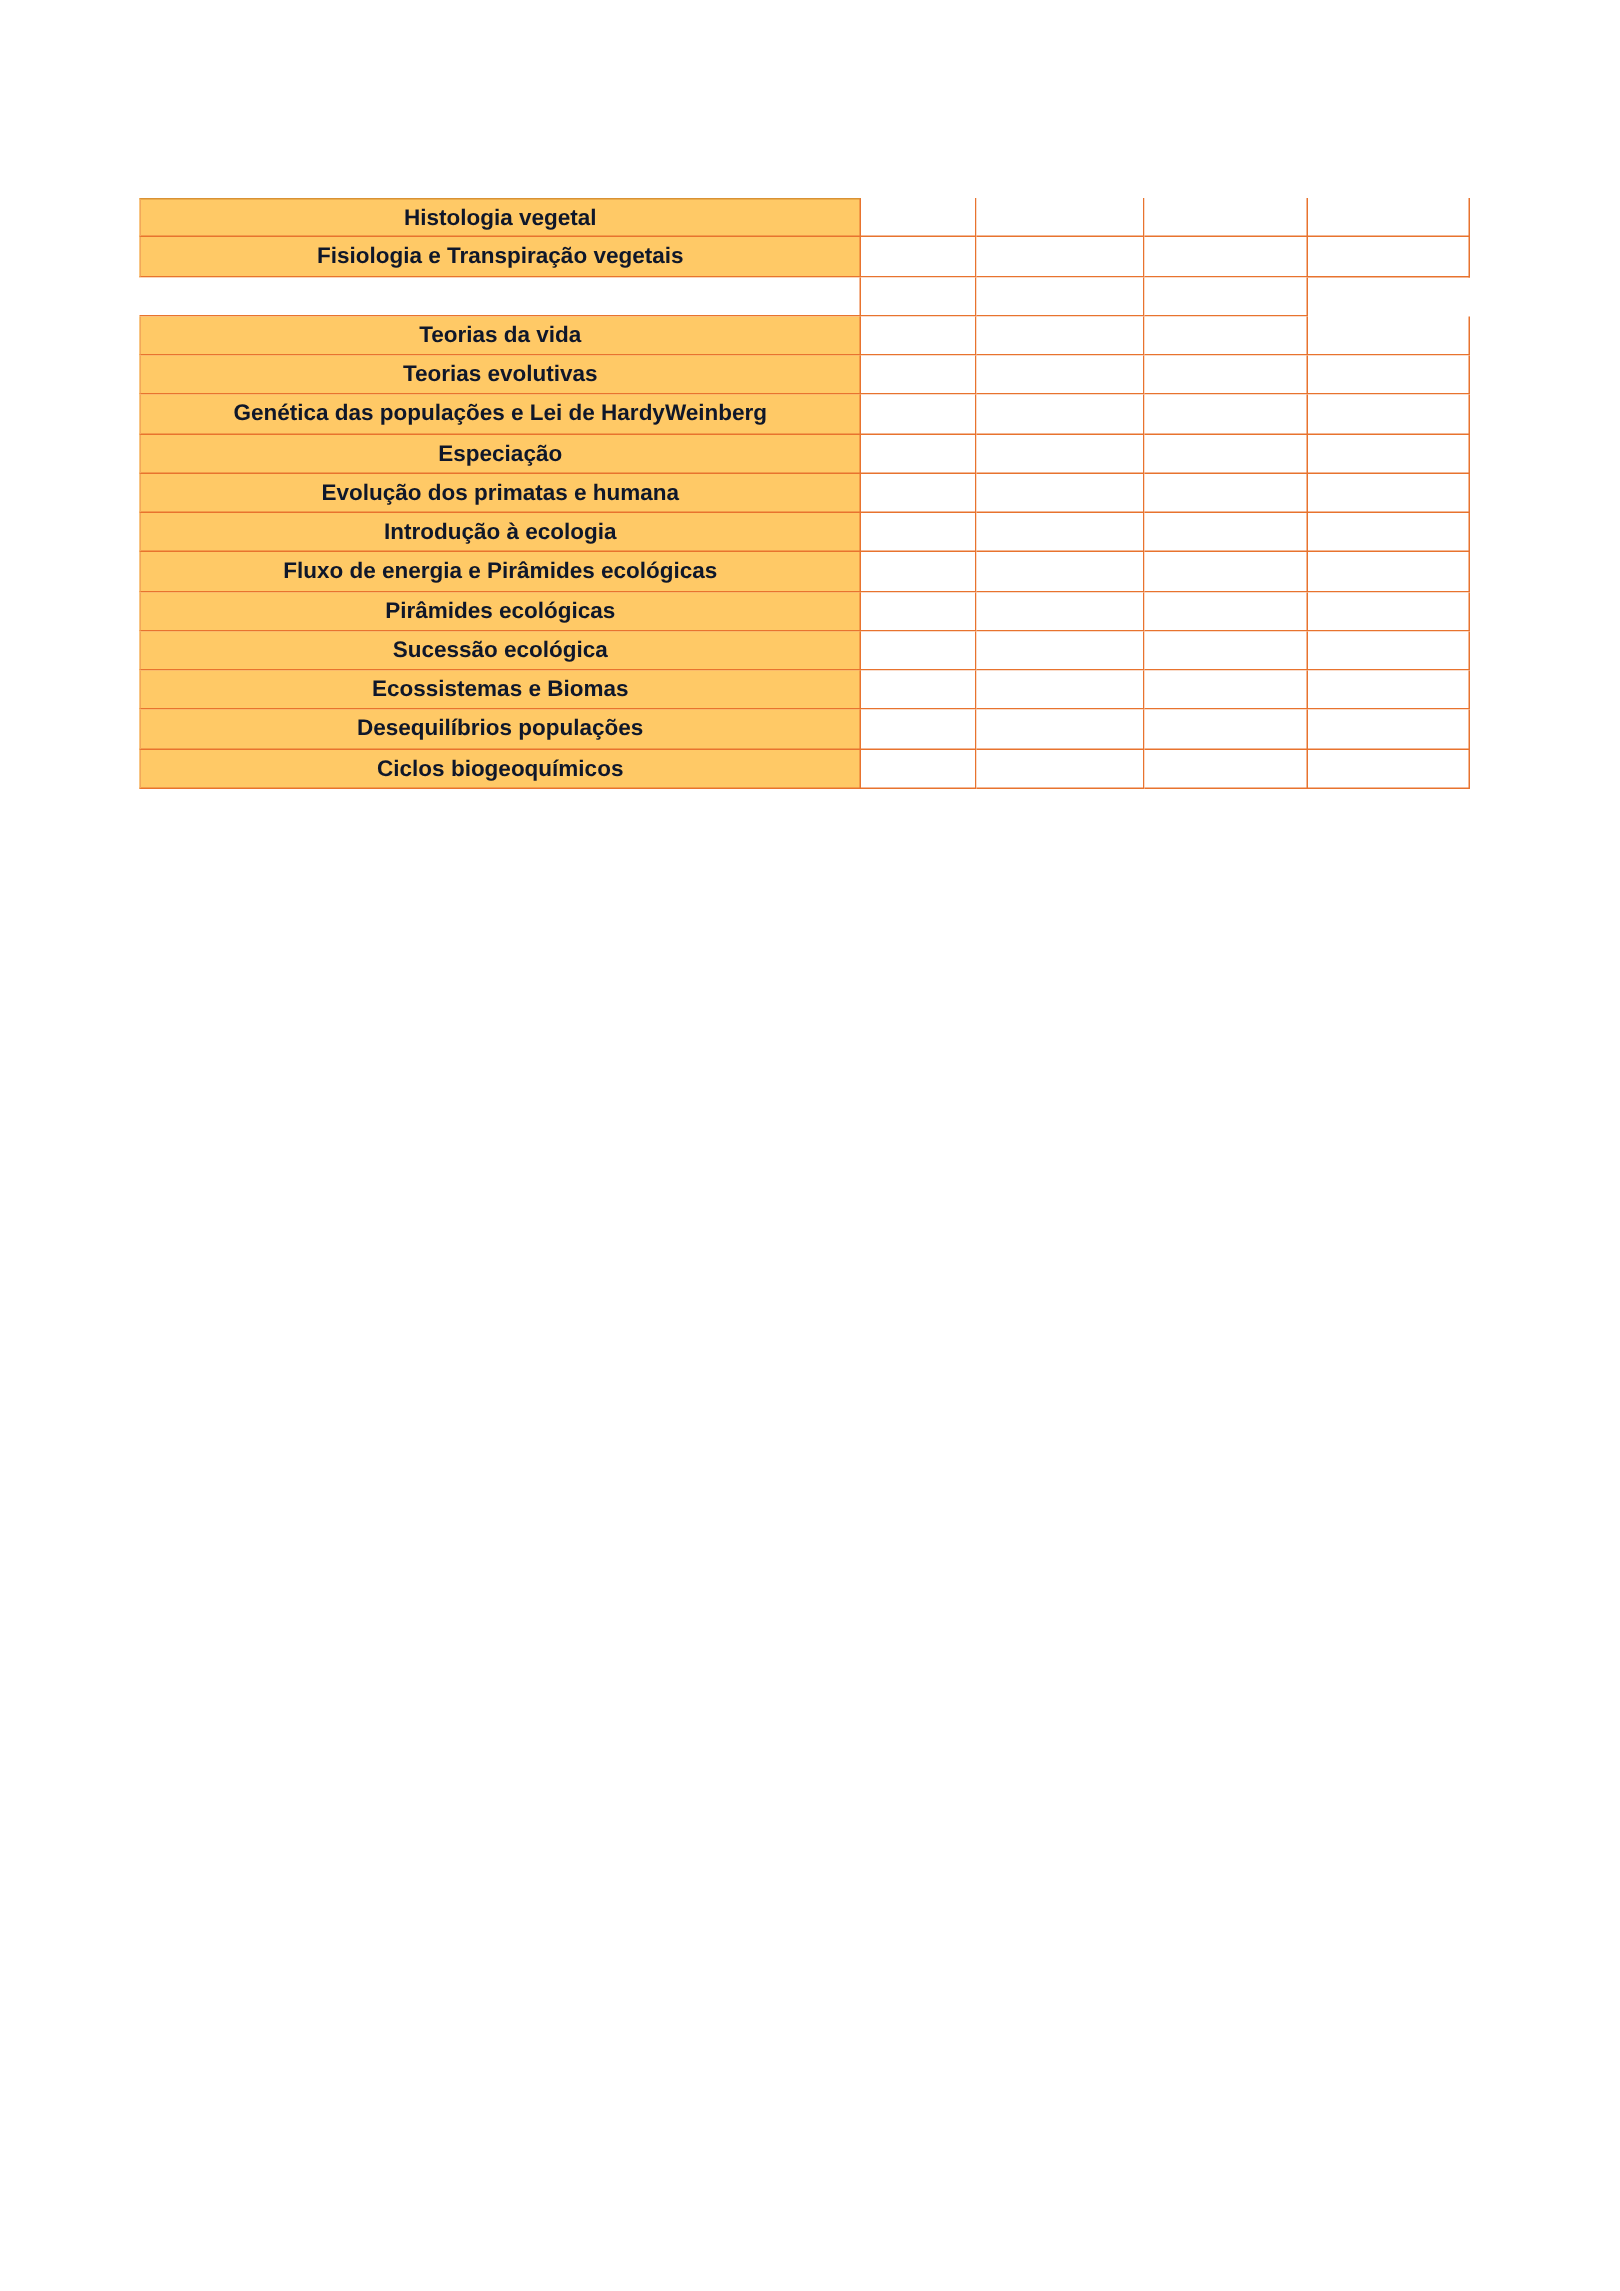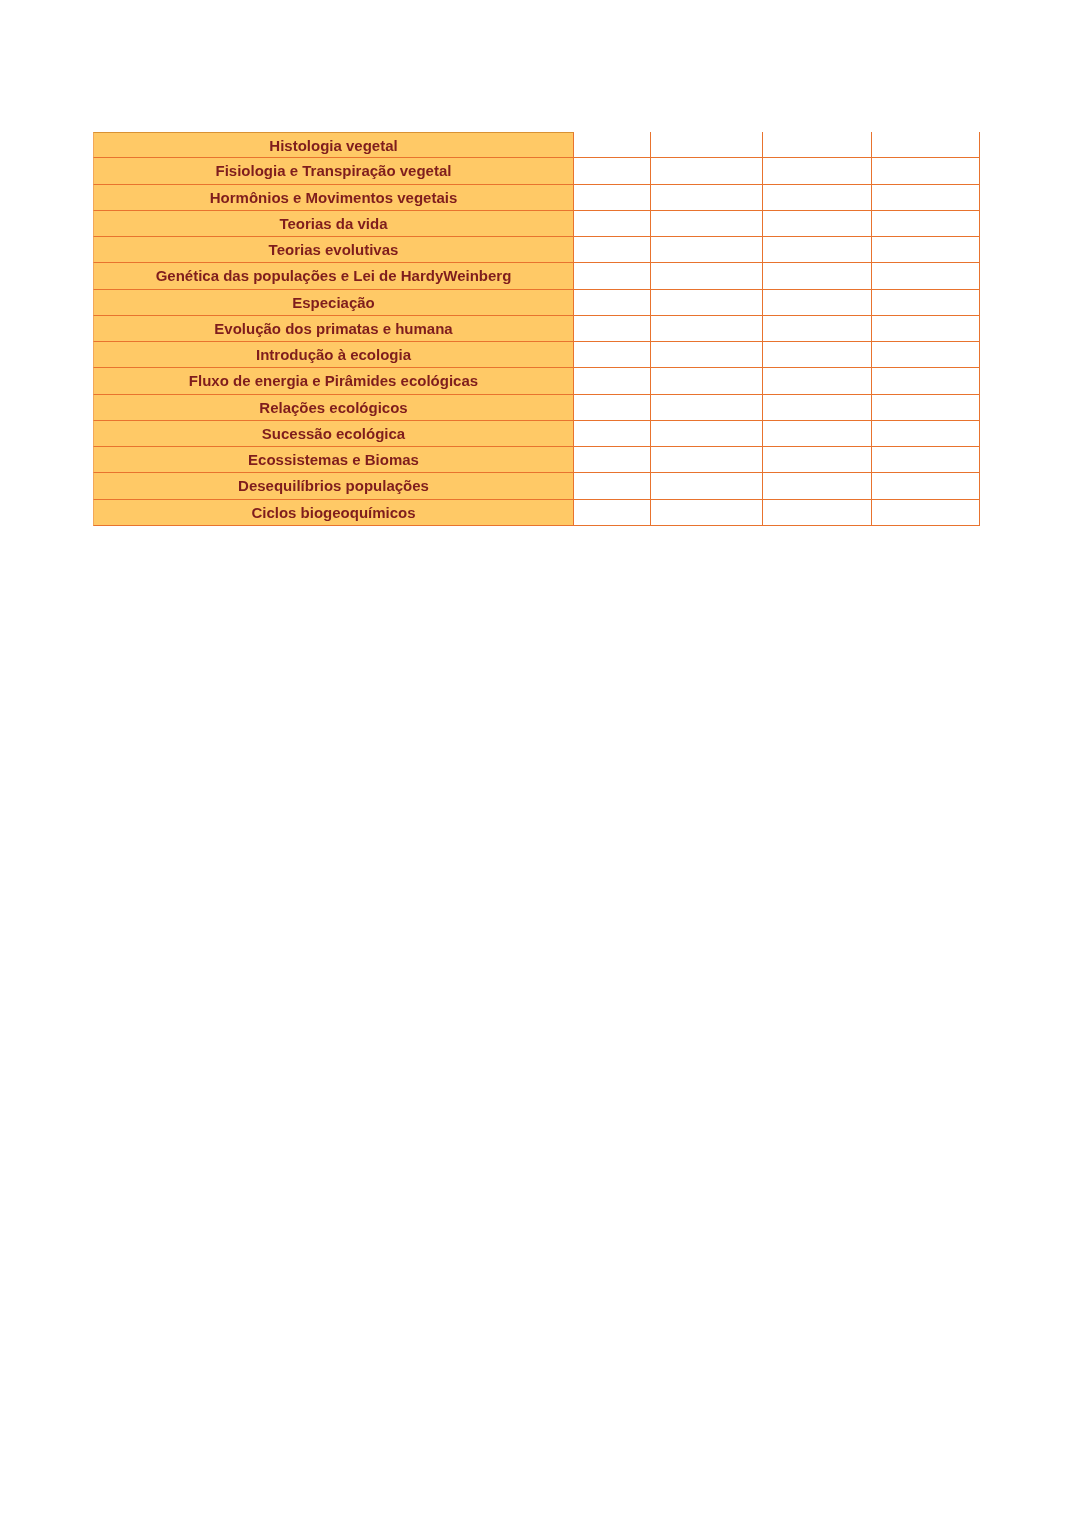--- a/index.html
+++ b/index.html
@@ -35,21 +35,21 @@
     border-bottom: 1.5px solid var(--border);
   }
   .cell.topic {
     background: var(--fill);
     border-left: 1.5px solid var(--border-light);
     display: flex;
     align-items: center;
     justify-content: center;
     font-weight: bold;
     font-size: 15px;
-    color: #7f1d1d;
+    color: #0f172a;
     white-space: nowrap;
     overflow: hidden;
   }
   .trow.first .cell.topic {
     border-top: 1.5px solid var(--border-dim);
   }
   .cell.empty {
     background: #ffffff;
   }
 </style>
@@ -59,28 +59,27 @@
 <div class="page">
   <div class="topics-table" id="topics-table" style="--fill: #FFC966; --border: #E8732E; --border-light: #F2A859; --border-dim: #D99234;">
       <div class="trow first">
         <div class="cell topic">Histologia vegetal</div>
         <div class="cell empty"></div>
         <div class="cell empty"></div>
         <div class="cell empty"></div>
         <div class="cell empty"></div>
       </div>
       <div class="trow">
-        <div class="cell topic">Fisiologia e Transpiração vegetal</div>
+        <div class="cell topic">Fisiologia e Transpiração vegetais</div>
         <div class="cell empty"></div>
         <div class="cell empty"></div>
         <div class="cell empty"></div>
         <div class="cell empty"></div>
       </div>
       <div class="trow">
-        <div class="cell topic">Hormônios e Movimentos vegetais</div>
         <div class="cell empty"></div>
         <div class="cell empty"></div>
         <div class="cell empty"></div>
         <div class="cell empty"></div>
       </div>
       <div class="trow">
         <div class="cell topic">Teorias da vida</div>
         <div class="cell empty"></div>
         <div class="cell empty"></div>
         <div class="cell empty"></div>
@@ -122,21 +121,21 @@
         <div class="cell empty"></div>
       </div>
       <div class="trow">
         <div class="cell topic">Fluxo de energia e Pirâmides ecológicas</div>
         <div class="cell empty"></div>
         <div class="cell empty"></div>
         <div class="cell empty"></div>
         <div class="cell empty"></div>
       </div>
       <div class="trow">
-        <div class="cell topic">Relações ecológicos</div>
+        <div class="cell topic">Pirâmides ecológicas</div>
         <div class="cell empty"></div>
         <div class="cell empty"></div>
         <div class="cell empty"></div>
         <div class="cell empty"></div>
       </div>
       <div class="trow">
         <div class="cell topic">Sucessão ecológica</div>
         <div class="cell empty"></div>
         <div class="cell empty"></div>
         <div class="cell empty"></div>

